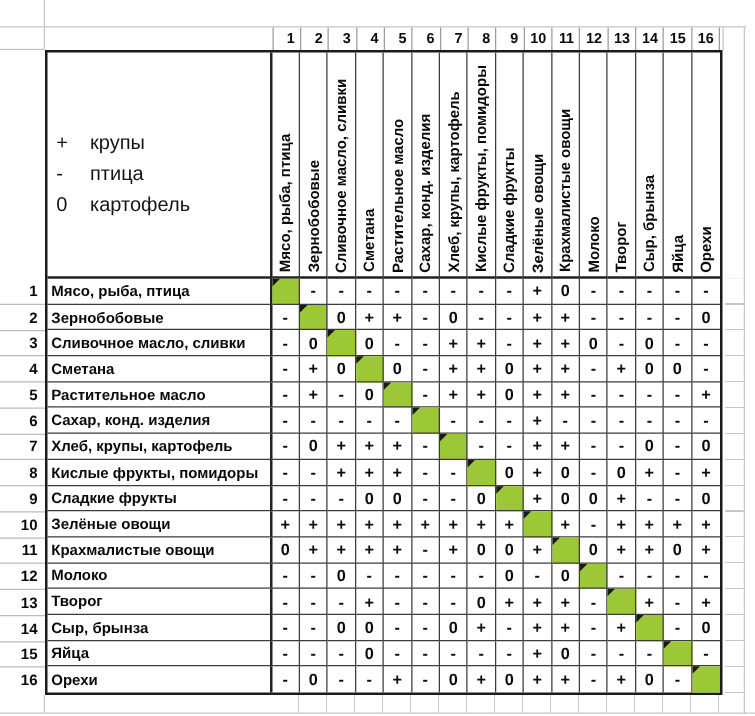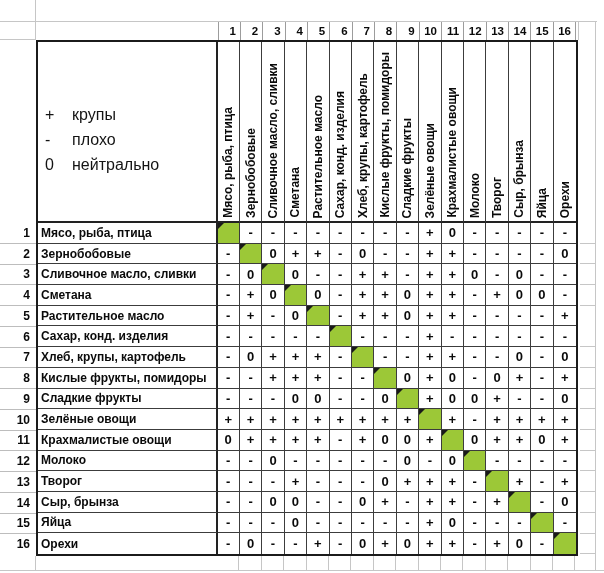--- a/index.html
+++ b/index.html
@@ -107,25 +107,25 @@
     </div>
 
   <div id="food-table">
     <div class="legend-cell" style="grid-column:1;grid-row:1">
       <div class="legend-line">
         <span class="legend-sym">+</span>
           <span>крупы</span>
       </div>
       <div class="legend-line">
         <span class="legend-sym">-</span>
-          <span>плохо</span>
+          <span>птица</span>
       </div>
       <div class="legend-line">
         <span class="legend-sym">0</span>
-          <span>нейтрально</span>
+          <span>картофель</span>
       </div>
     </div>
   <div class="cell hcell" style="grid-area: 1 / 2;">
         <div class="vtext">Мясо, рыба, птица</div>
       </div>
       <div class="cell hcell" style="grid-area: 1 / 3;">
         <div class="vtext">Зернобобовые</div>
       </div>
       <div class="cell hcell" style="grid-area: 1 / 4;">
         <div class="vtext">Сливочное масло, сливки</div>

